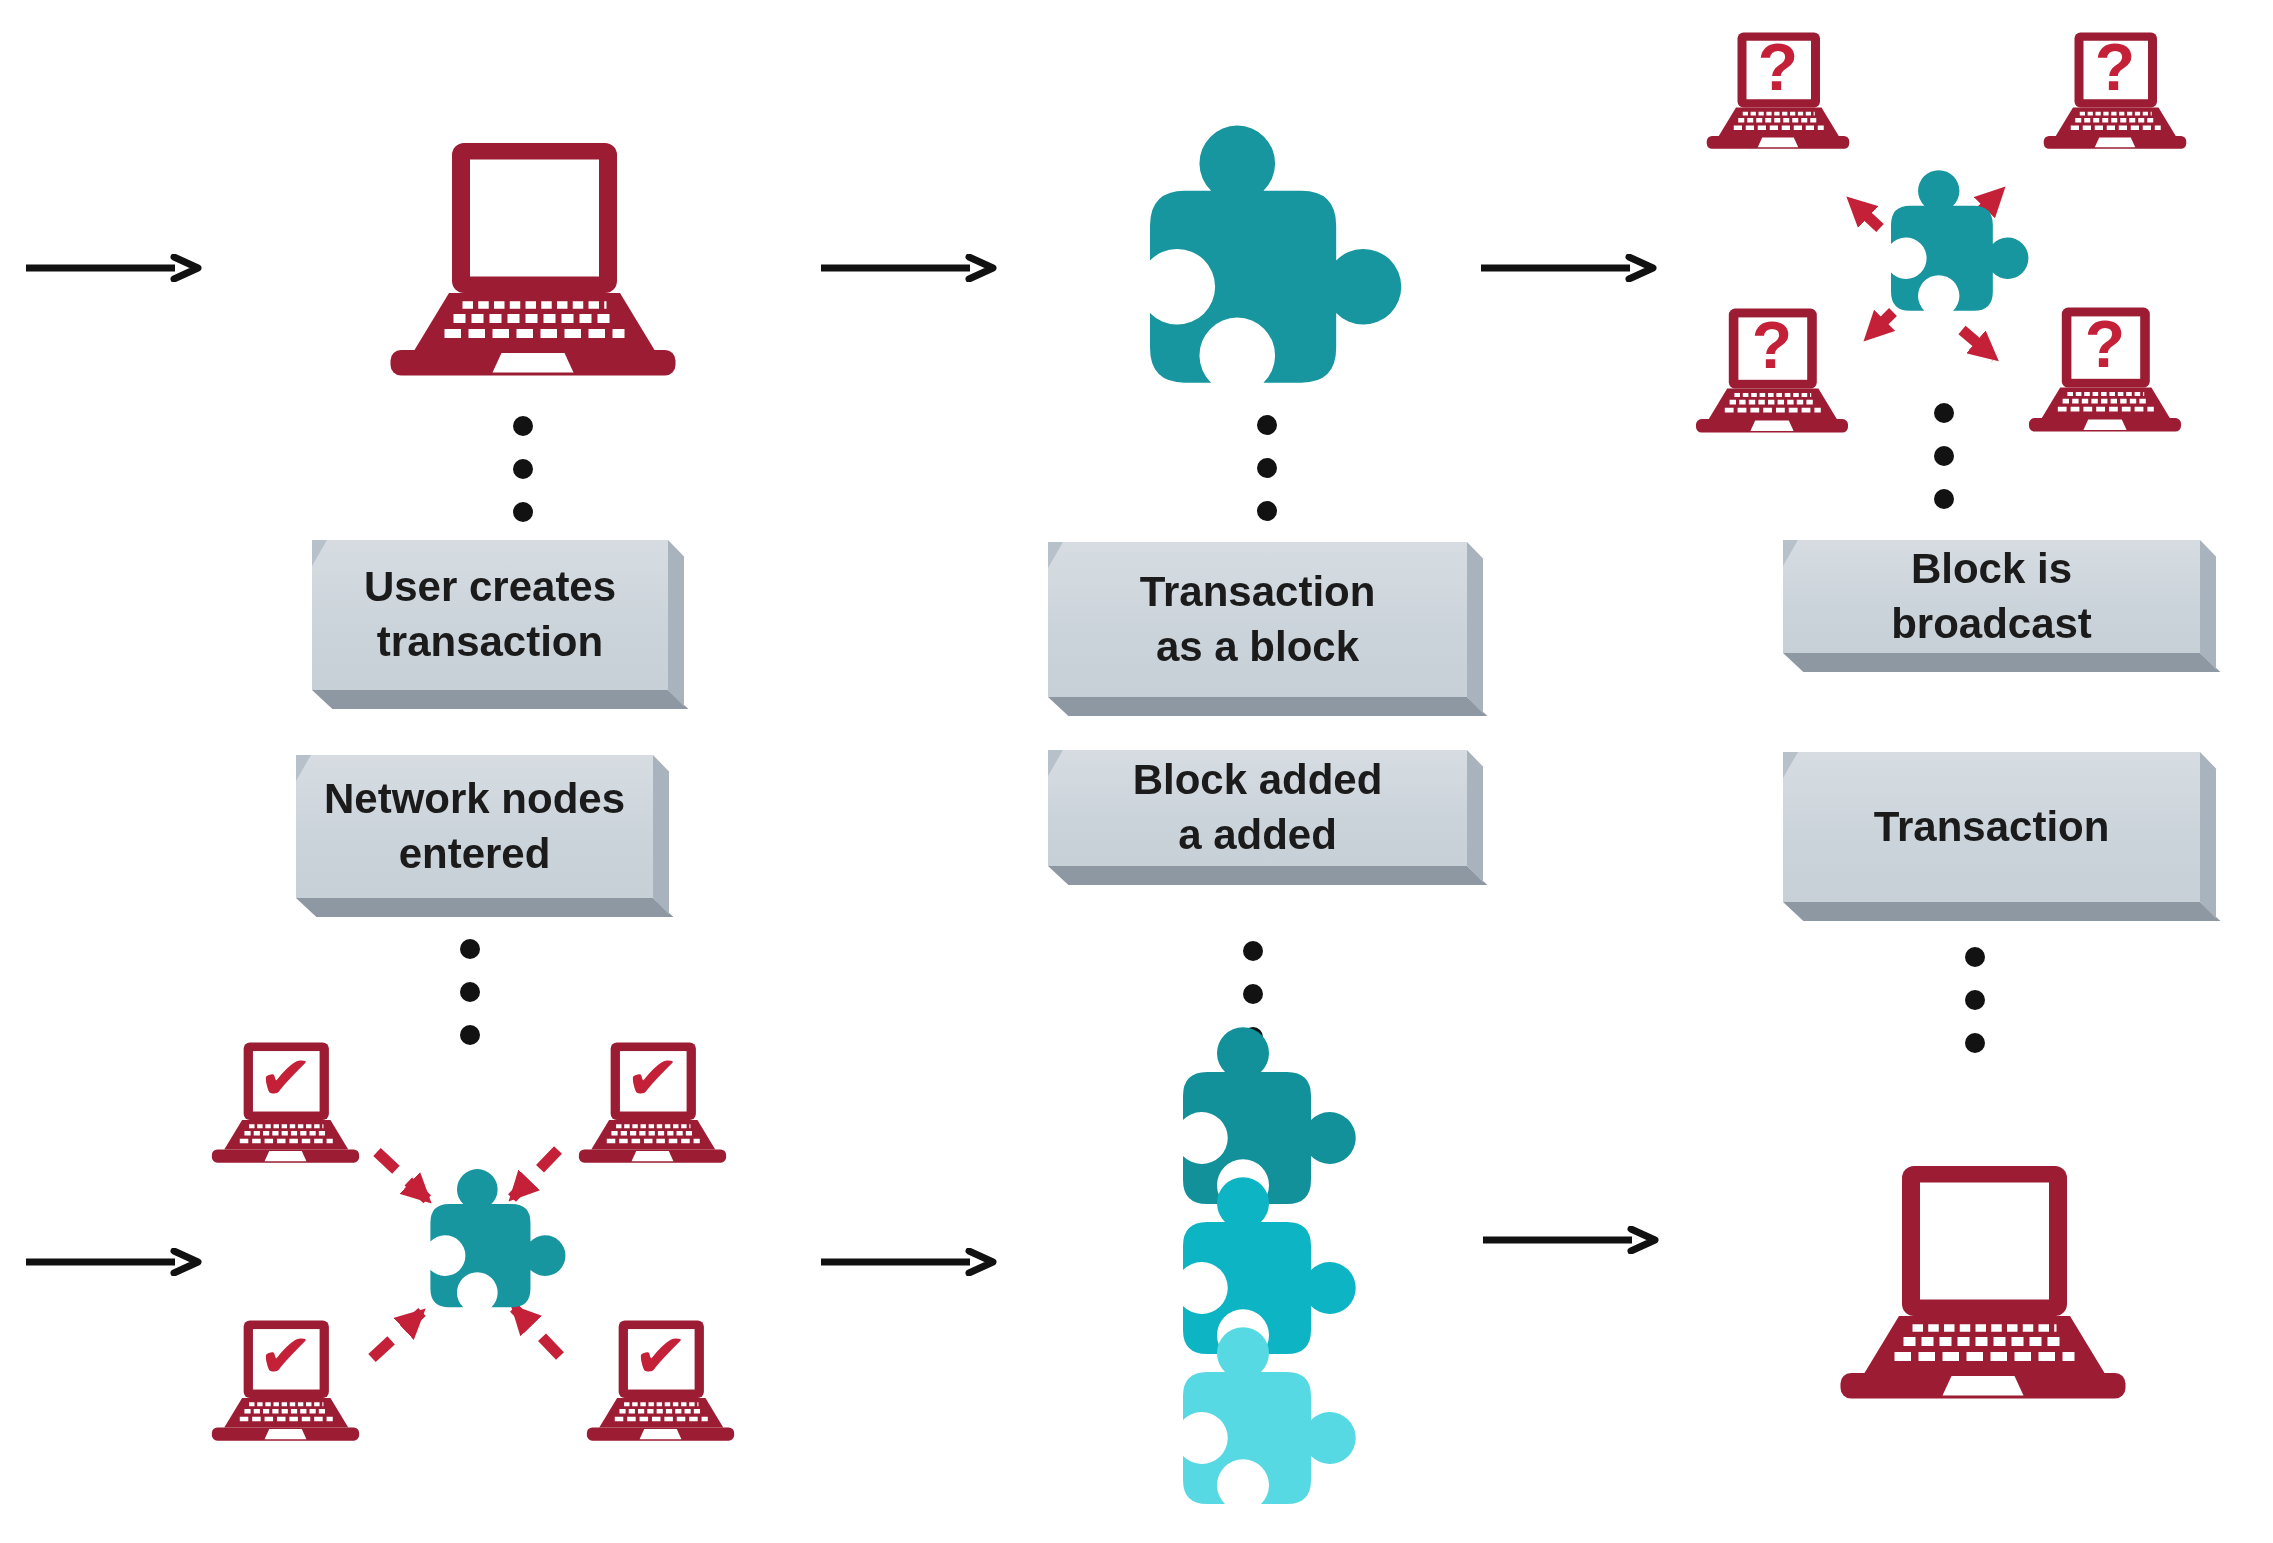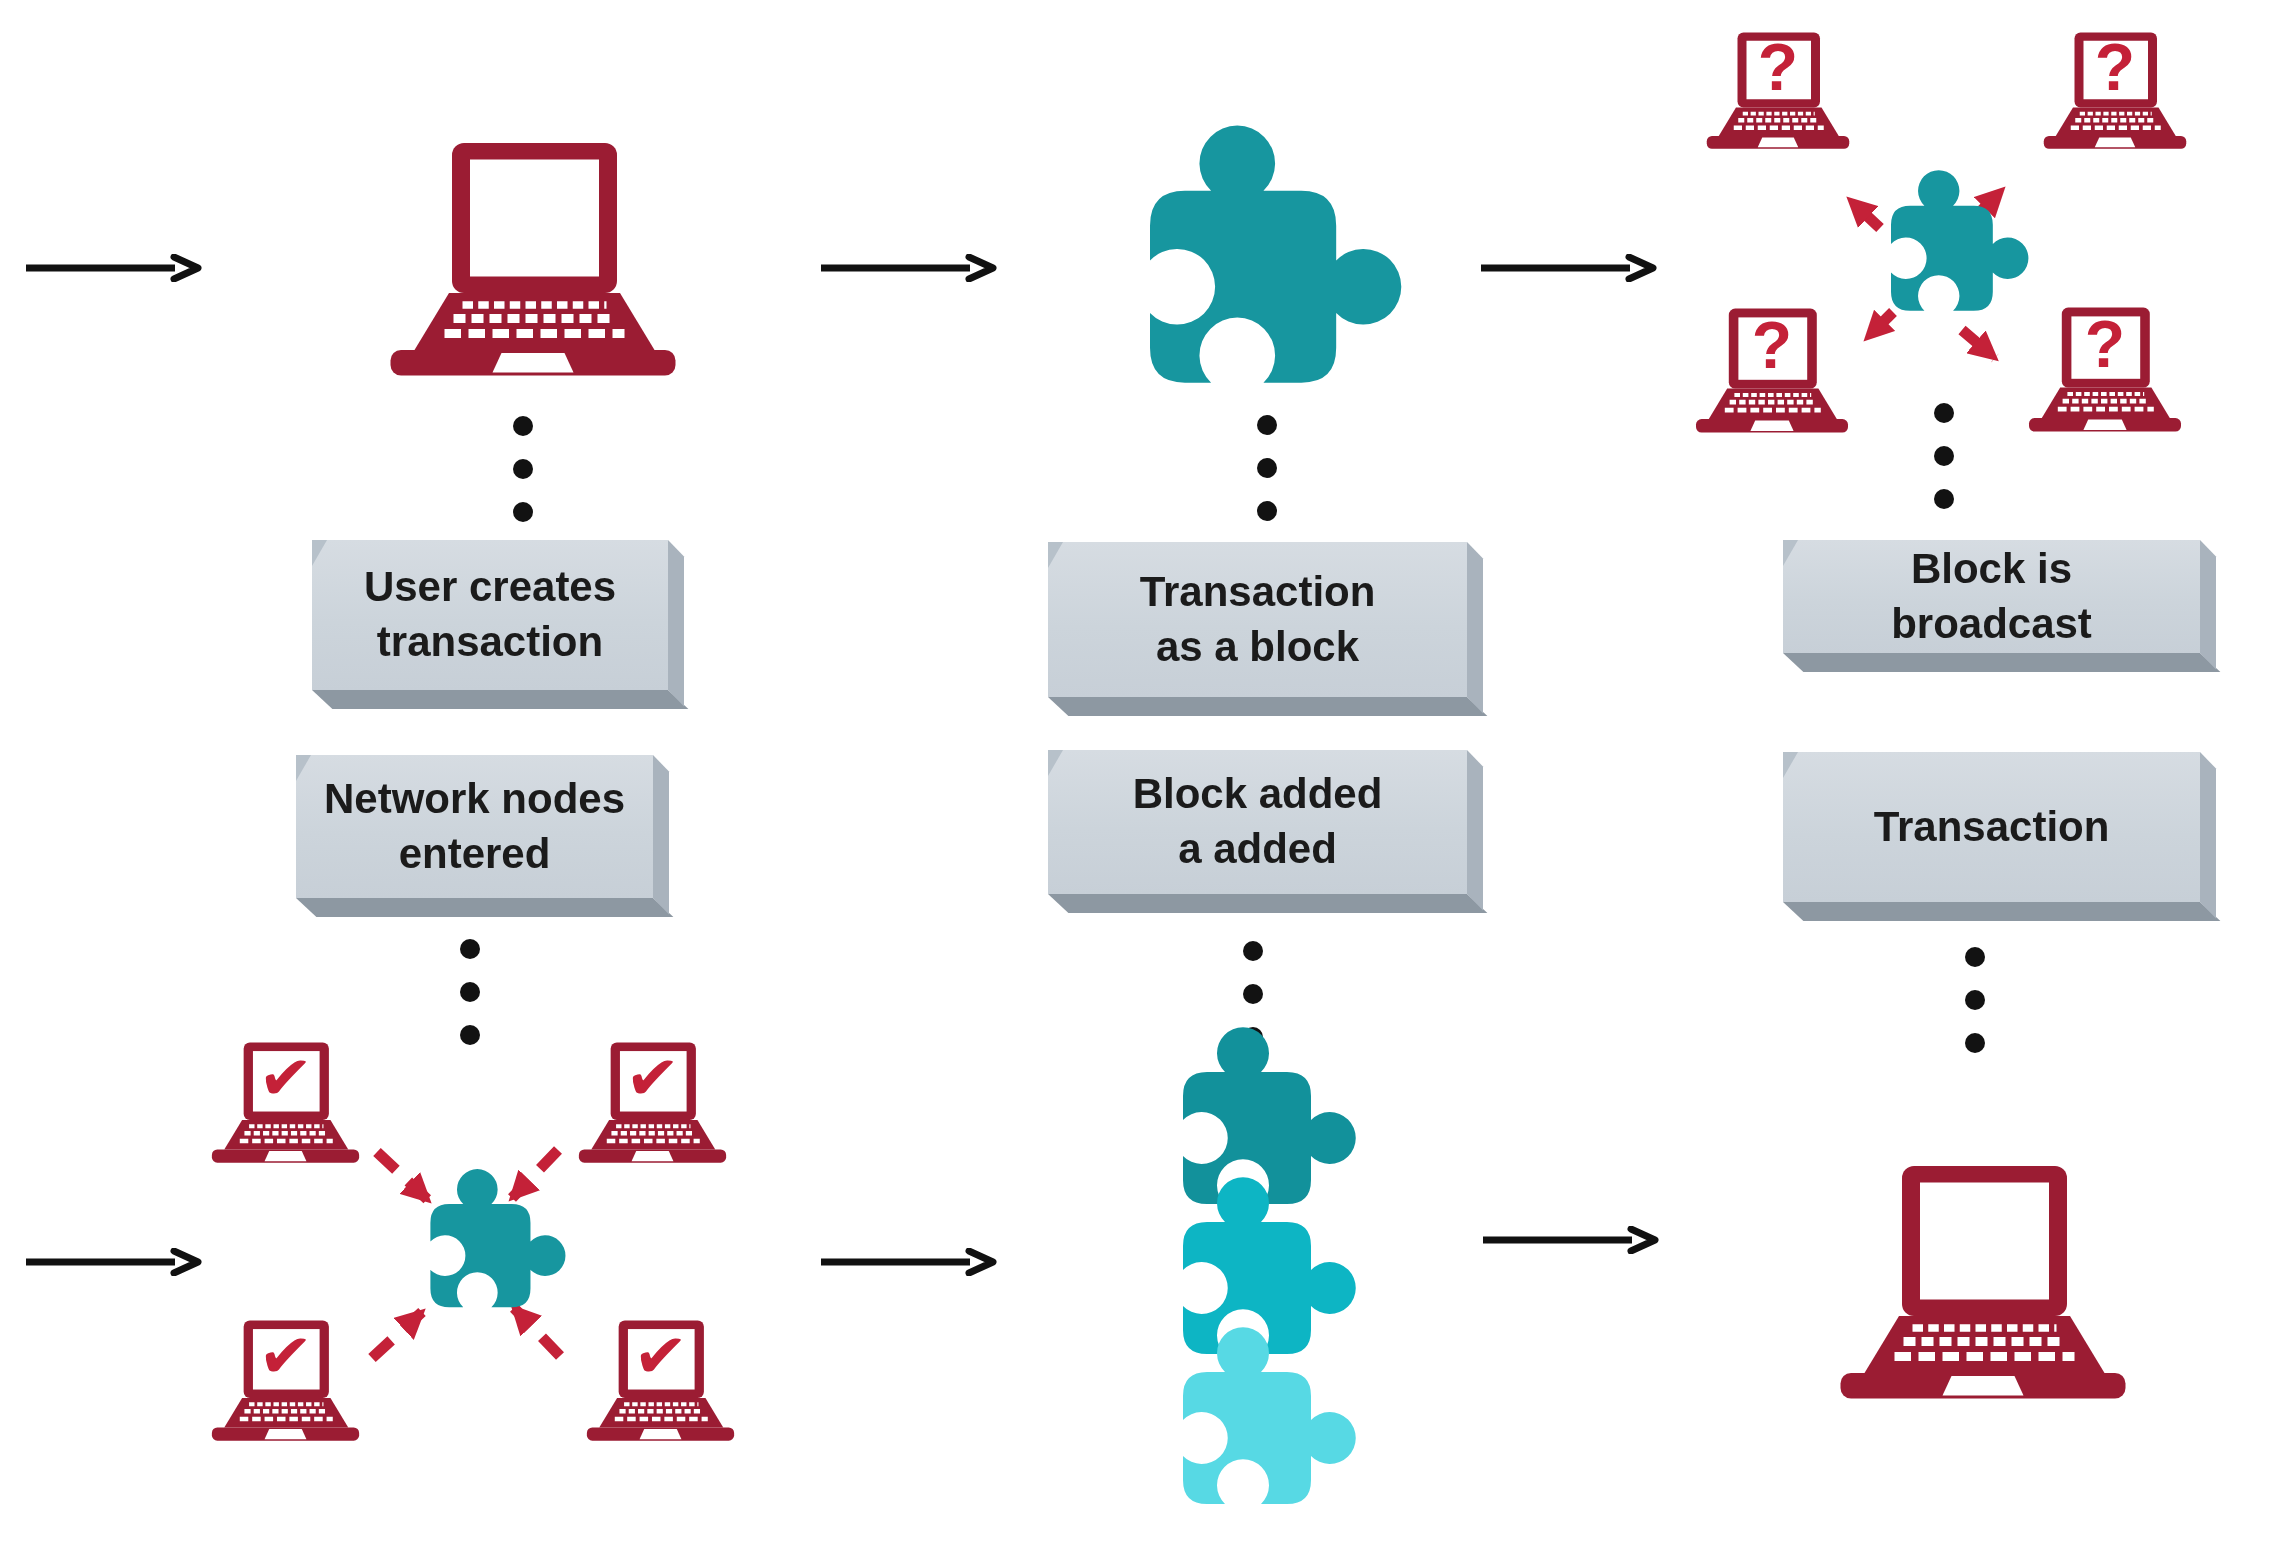--- a/index.html
+++ b/index.html
@@ -172,21 +172,21 @@
       <i></i>
       <i></i>
   </div>
 
   <div class="pbox" style="left:1048px;top:542px;width:419px;height:155px">
     <div class="chamfer"></div>
     <span>Transaction</span>
     <span>as a block</span>
   </div>
 
-  <div class="pbox" style="left:1048px;top:750px;width:419px;height:144px">
+  <div class="pbox" style="left:1048px;top:750px;width:419px;height:116px">
     <div class="chamfer"></div>
     <span>Block added</span>
     <span>a added</span>
   </div>
 
   <div class="dots" style="left:1243px;top:941px">
     <i></i>
       <i></i>
       <i></i>
   </div>

